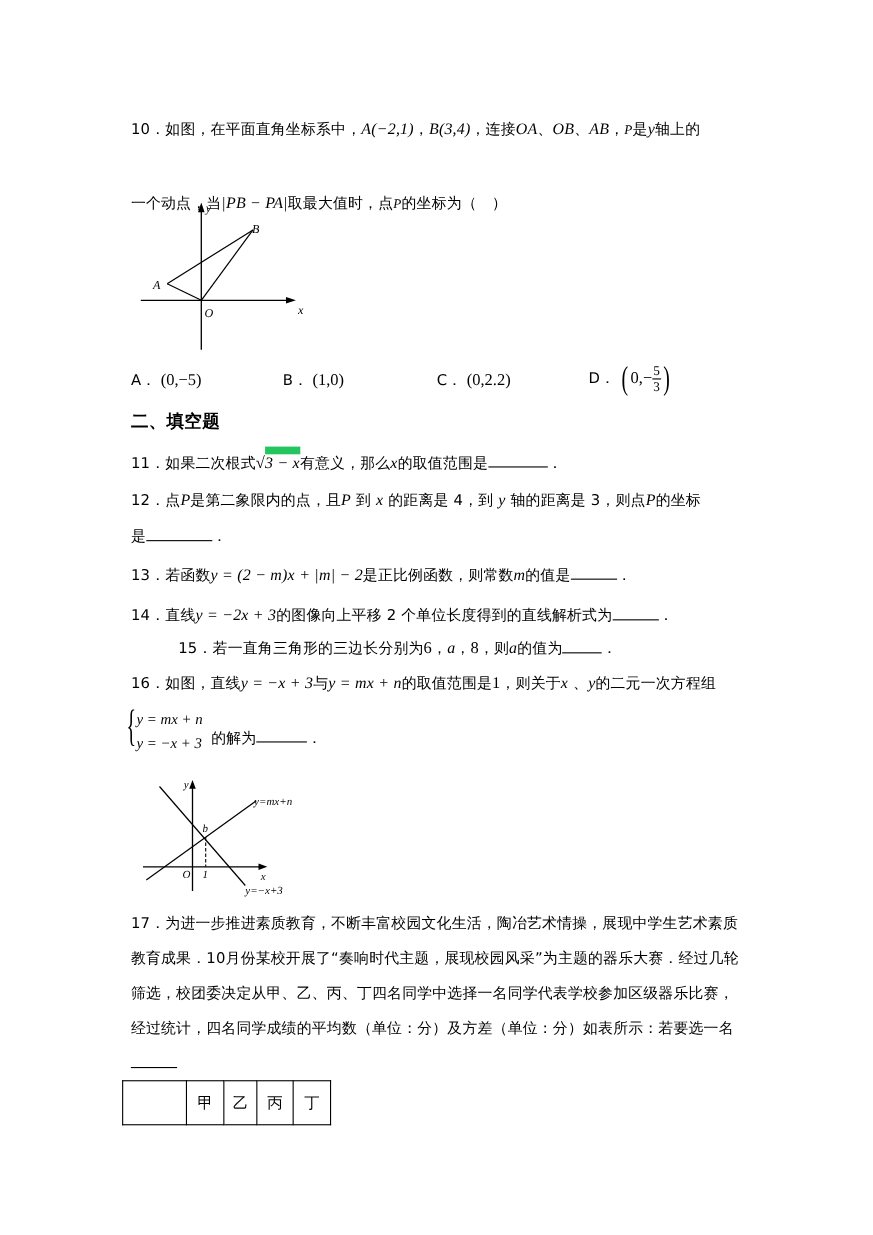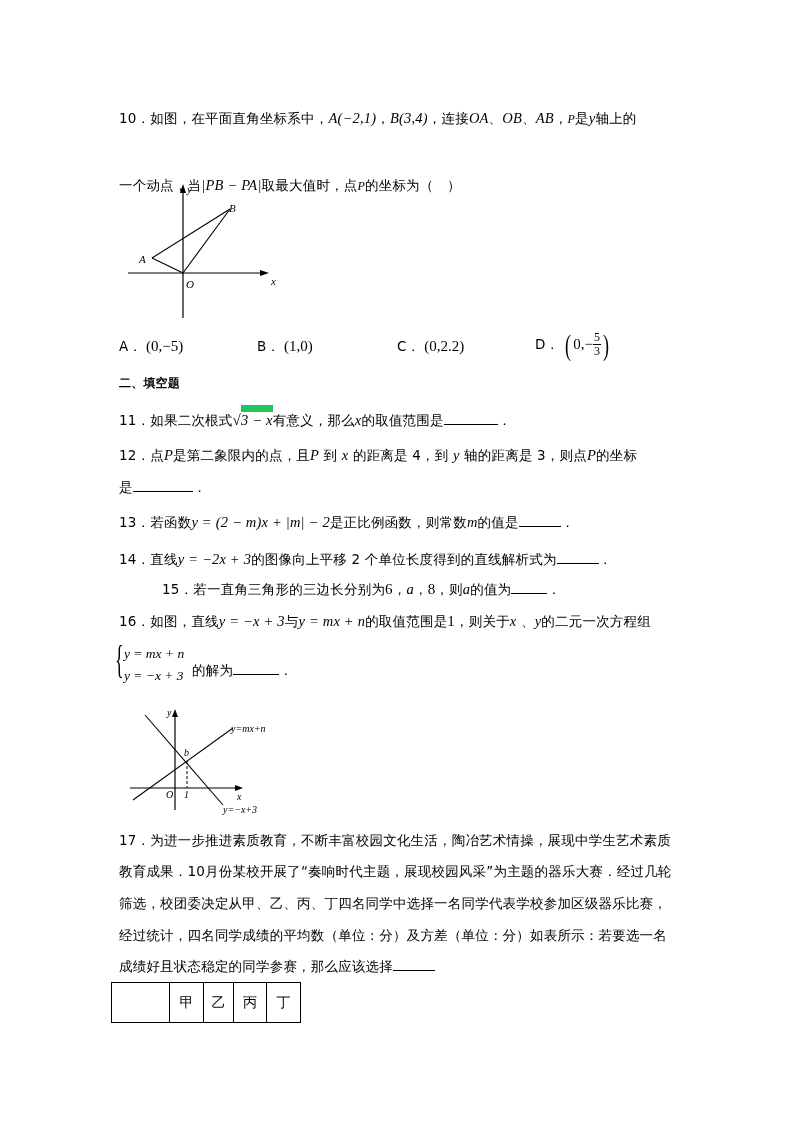--- a/index.html
+++ b/index.html
@@ -2,21 +2,21 @@
 <html><head>
 <meta charset="utf-8">
 <style>
   html, body { margin: 0; padding: 0; background: #ffffff; }
   body { width: 794px; height: 1123px; position: relative; overflow: hidden;
          font-family: "DejaVu Sans", "Liberation Sans", sans-serif; color: #000; }
   .line { position: absolute; left: 119px; font-size: 13.5px; line-height: 20px; white-space: nowrap; letter-spacing: 0.2px; }
   .m { font-family: "Liberation Serif", "DejaVu Serif", serif; font-style: italic; font-size: 14.5px; text-align: right; }
   .mn { font-family: "Liberation Serif", "DejaVu Serif", serif; font-style: normal; font-size: 15px; }
   .blank { display: inline-block; border-bottom: 1px solid #000; height: 14px; vertical-align: baseline; }
-  .heading { font-weight: bold; font-size: 12px; }
+  .heading { font-weight: bold; font-size: 16px; }
   .abs { position: absolute; }
   .opt { position: absolute; top: 336px; font-size: 13.5px; line-height: 20px; white-space: nowrap; }
   .frac { display: inline-block; vertical-align: middle; text-align: center; font-family: "Liberation Serif", serif; font-size: 12px; line-height: 13px; }
   .frac .num { display: block; border-bottom: 1px solid #000; padding: 0 1px; }
   .frac .den { display: block; }
   .bigparen { font-family: "Liberation Serif", serif; font-size: 30px; vertical-align: middle; font-weight: 100; transform: scaleX(0.6); display: inline-block; }
   .sys { position: absolute; left: 115px; top: 638px; }
   .sys .brace { position: absolute; left: 0; top: 0; font-family: "Liberation Serif", serif; font-size: 40px; line-height: 44px; transform: scaleX(0.45); transform-origin: left; }
   .sys .eq { position: absolute; left: 9px; font-family: "Liberation Serif", serif; font-style: italic; font-size: 13.5px; white-space: nowrap; }
   table.stats { position: absolute; left: 111px; top: 982px; border-collapse: collapse; }
@@ -120,21 +120,21 @@
   <text x="98" y="113" font-size="10">y=−x+3</text>
 </svg>
 
 <div class="line" style="top:830px;">
   <span>17．</span><span>为进一步推进素质教育，不断丰富校园文化生活，陶冶艺术情操，展现中学生艺术素质</span>
 </div>
 <div class="line" style="top:861px;">教育成果．10月份某校开展了“奏响时代主题，展现校园风采”为主题的器乐大赛．经过几轮</div>
 <div class="line" style="top:893px;">筛选，校团委决定从甲、乙、丙、丁四名同学中选择一名同学代表学校参加区级器乐比赛，</div>
 <div class="line" style="top:925px;">经过统计，四名同学成绩的平均数（单位：分）及方差（单位：分）如表所示：若要选一名</div>
 <div class="line" style="top:956px;">
-  <span>成绩好且状态稳定的同学参赛，那么应该选择</span><span class="blank" style="width:42px"></span>
+  <span class="blank" style="width:42px"></span>
 </div>
 
 <table class="stats">
   <tbody>
       <tr>
     <td style="width:57px"></td>
     <td style="width:33px">甲</td>
     <td style="width:29px">乙</td>
     <td style="width:32px">丙</td>
     <td style="width:33px">丁</td>

